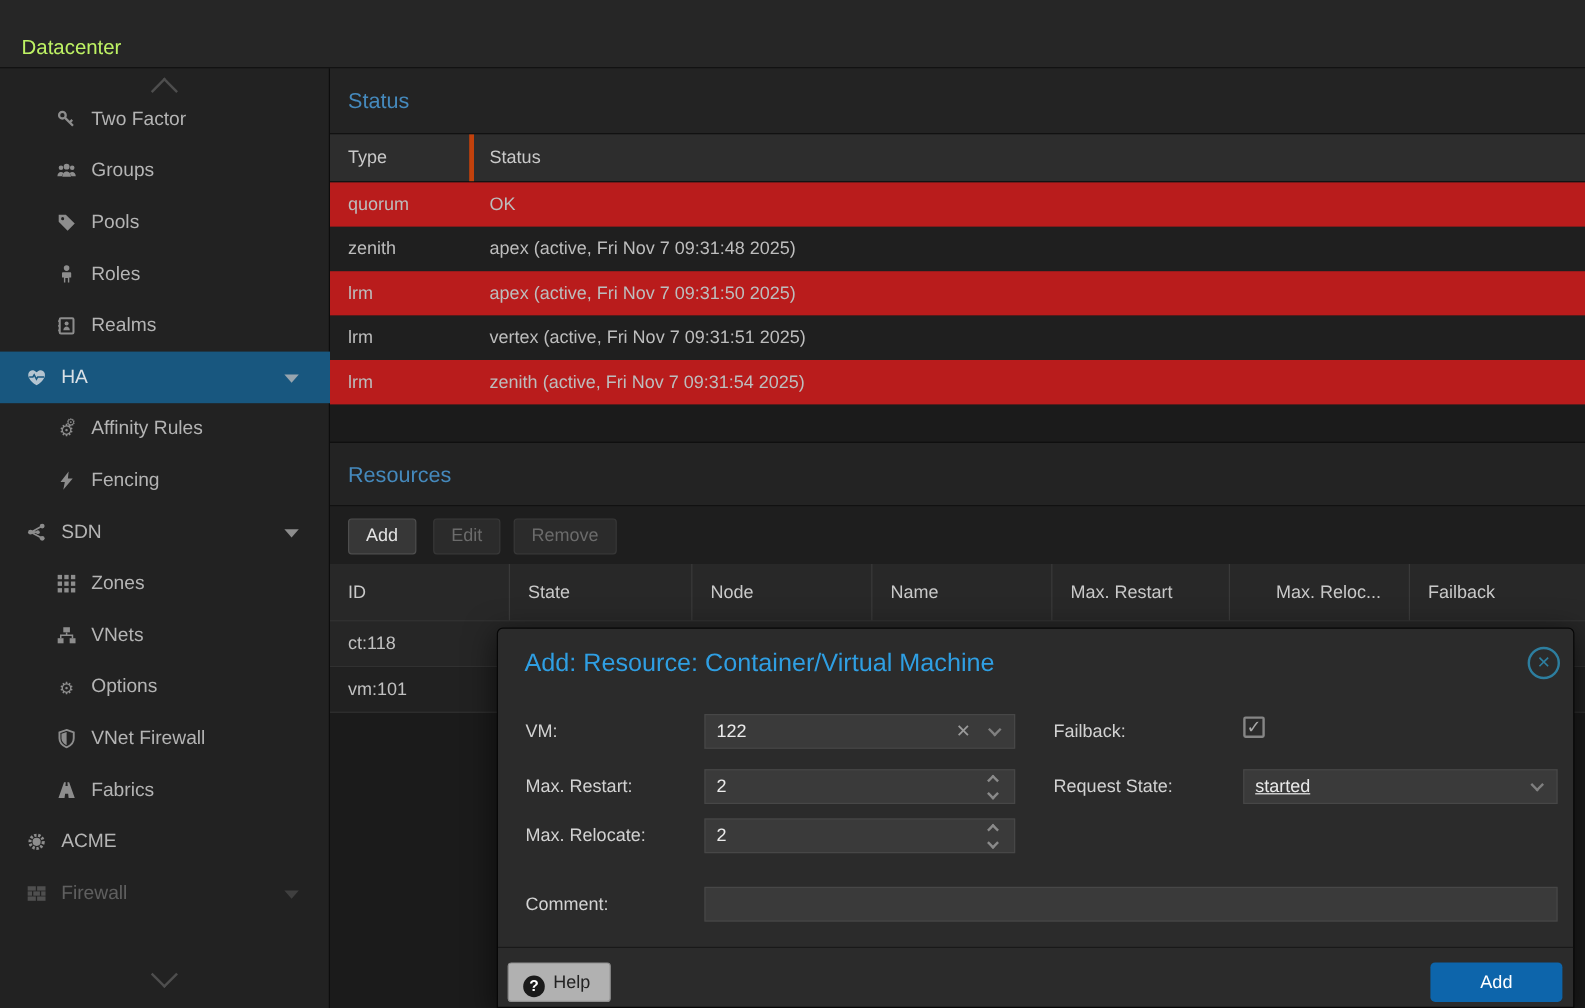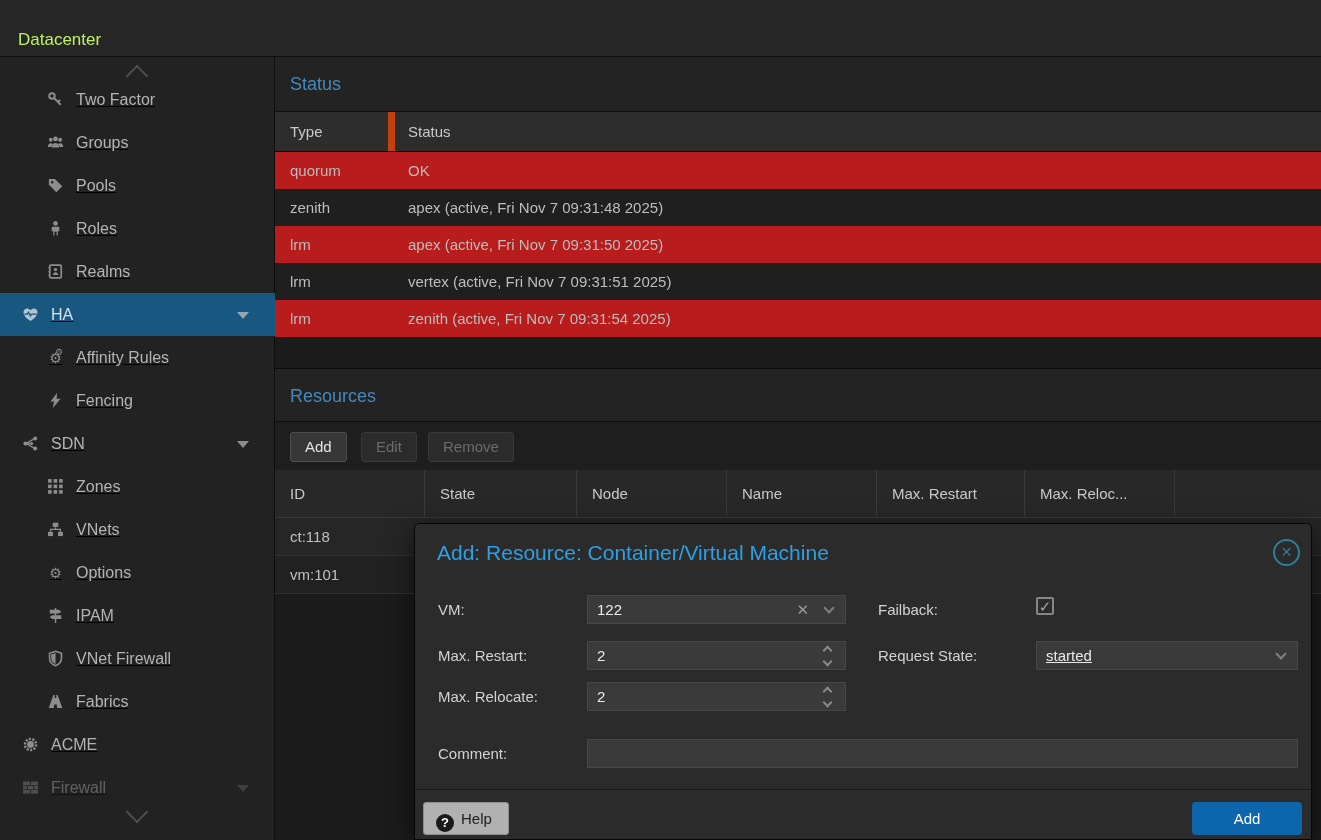--- a/index.html
+++ b/index.html
@@ -8,21 +8,21 @@
 
   
   #topbar { position:absolute; left:0; top:0; width:1321px; height:57px;
             background:#262626; border-bottom:1px solid #0e0e0e; }
   #topbar .title { position:absolute; left:18px; top:0; line-height:56px;
                    font-size:17px; color:#bef264;margin-top:12px; }
 
   
   #sidebar { position:absolute; left:0; top:57px; width:275px; height:783px;
              background:#222222; border-right:1px solid #0d0d0d; }
-  #nav-items { position:absolute; left:0; top:21px; width:275px; height:719px; overflow:hidden;text-decoration:underline; }
+  #nav-items { position:absolute; left:0; top:21px; width:275px; height:719px; overflow:hidden; }
   .nav-item { position:relative; height:43px; display:flex; align-items:center;
               color:#b4b4b4; font-size:16px; cursor:pointer; }
   .nav-item .icn { width:19px; height:17px; margin-right:11px; color:#8d8d8d;
                    display:flex; align-items:center; justify-content:center; flex:0 0 19px; }
   .nav-item svg { width:17px; height:17px; display:block; }
   .lvl0 { padding-left:21px; }
   .lvl1 { padding-left:46px; }
   .nav-item.selected { background:#18577f; color:#d9e0e6; }
   .nav-item.selected .icn { color:#b4c4d0; }
   .nav-item.clipped { opacity:.42; }
@@ -48,21 +48,21 @@
                   border-bottom:1px solid #0e0e0e; }
   .section-band .stitle { position:absolute; left:15px; line-height:54px; font-size:18px;
                           color:#4589bc; }
   #status-band { top:0; }
   #resources-band { top:311px; height:54px; border-top:1px solid #0c0c0c; }
 
   
   #status-header { position:absolute; left:0; top:55px; width:1046px; height:40px;
                    background:#2d2d2d; border-bottom:1px solid #0e0e0e; display:flex; }
   .hcell { font-size:15px; color:#c9c9c9; line-height:39px; }
-  #status-header .c-type { width:120px; padding-left:15px; border-right:7px solid #c2410c; }
+  #status-header .c-type { width:120px; padding-left:15px; border-right:4px solid #c2410c; }
   #status-header .c-status { flex:1; padding-left:13px; }
   .srow { position:absolute; left:0; width:1046px; height:37px; display:flex;
           font-size:15px; color:#bdbdbd; }
   .srow .c-type { width:120px; padding-left:15px; line-height:37px; }
   .srow .c-status { flex:1; padding-left:13px; line-height:37px; }
   .srow.light { background:#b91c1c; }
   .srow.dark  { background:#1f1f1f; }
 
   
   #res-toolbar { position:absolute; left:0; top:365px; width:1046px; height:48px;
@@ -70,21 +70,21 @@
   .tbtn { position:absolute; top:10px; height:30px; border-radius:3px; font-size:15px;
           padding:0 14px; line-height:28px; cursor:pointer; }
   .tbtn.enabled { background:#373737; border:1px solid #4e4e4e; color:#e3e3e3; }
   .tbtn.disabled { background:#2b2b2b; border:1px solid #383838; color:#6b6b6b; }
 
   
   #res-header { position:absolute; left:0; top:413px; width:1046px; height:48px;
                 background:#282828; border-bottom:1px solid #383838; display:flex; }
   #res-header .hcell { line-height:47px; padding-left:15px; border-right:1px solid #3a3a3a; }
   .rw-id{width:150px;} .rw-state{width:152px;} .rw-node{width:150px;} .rw-name{width:150px;}
-  .rw-maxres{width:148px;} .rw-maxrel{width:150px;} .rw-failback{flex:1; border-right:none !important;}
+  .rw-maxres{width:148px;} .rw-maxrel{width:150px;text-align:center;} .rw-failback{flex:1; border-right:none !important;}
   .rrow { position:absolute; left:0; width:1046px; height:38px; display:flex;
           font-size:15px; color:#c0c0c0; border-bottom:1px solid #313131; }
   .rrow div { line-height:37px; padding-left:15px; }
   .rrow.light { background:#262626; }
   .rrow.dark { background:#212121; }
 
   
   #dialog { position:absolute; left:414px; top:523px; width:898px; height:317px;
             background:#2b2b2b; border:1px solid #070707; border-radius:5px 5px 0 0;
             box-shadow:0 6px 26px rgba(0,0,0,.6); z-index:10; }
@@ -266,30 +266,20 @@
       <span>VNets</span>
     </div>
 
     <div class="nav-item lvl1">
       <span class="icn i-gears">
         <i>⚙</i>
       </span>
       <span>Options</span>
     </div>
 
-    <div class="nav-item lvl1">
-      <span class="icn">
-        <svg viewBox="0 0 16 16" fill="currentColor">
-            <rect x="7.3" y="1" width="1.4" height="14"></rect>
-            <path d="M2.6 2.6h8.6l2.2 1.7-2.2 1.7H2.6z"></path>
-            <path d="M13.4 7.8H4.8L2.6 9.5l2.2 1.7h8.6z"></path>
-          </svg>
-      </span>
-      <span>IPAM</span>
-    </div>
 
     <div class="nav-item lvl1">
       <span class="icn">
         <svg viewBox="0 0 16 16">
             <path d="M8 1.2l5.6 1.9v4.6c0 3.4-2.3 5.8-5.6 7.1C4.7 13.5 2.4 11.1 2.4 7.7V3.1z" fill="none" stroke="currentColor" stroke-width="1.5"></path>
             <path d="M8 2.8v10.4C5.6 12 4 10.1 4 7.7V4.2z" fill="currentColor"></path>
           </svg>
       </span>
       <span>VNet Firewall</span>
     </div>
@@ -378,20 +368,21 @@
     <div class="tbtn disabled" style="left:153px;">Remove</div>
   </div>
 
   <div id="res-header">
     <div class="hcell rw-id">ID</div>
     <div class="hcell rw-state">State</div>
     <div class="hcell rw-node">Node</div>
     <div class="hcell rw-name">Name</div>
     <div class="hcell rw-maxres">Max. Restart</div>
     <div class="hcell rw-maxrel">Max. Reloc...</div>
+    <div class="hcell rw-failback">Failback</div>
   </div>
 
   <div class="rrow light" style="top:461px;">
     <div class="rw-id">ct:118</div>
     <div class="rw-state"></div>
     <div class="rw-node"></div>
     <div class="rw-name"></div>
     <div class="rw-maxres"></div>
     <div class="rw-maxrel"></div>
     <div class="rw-failback"></div>

